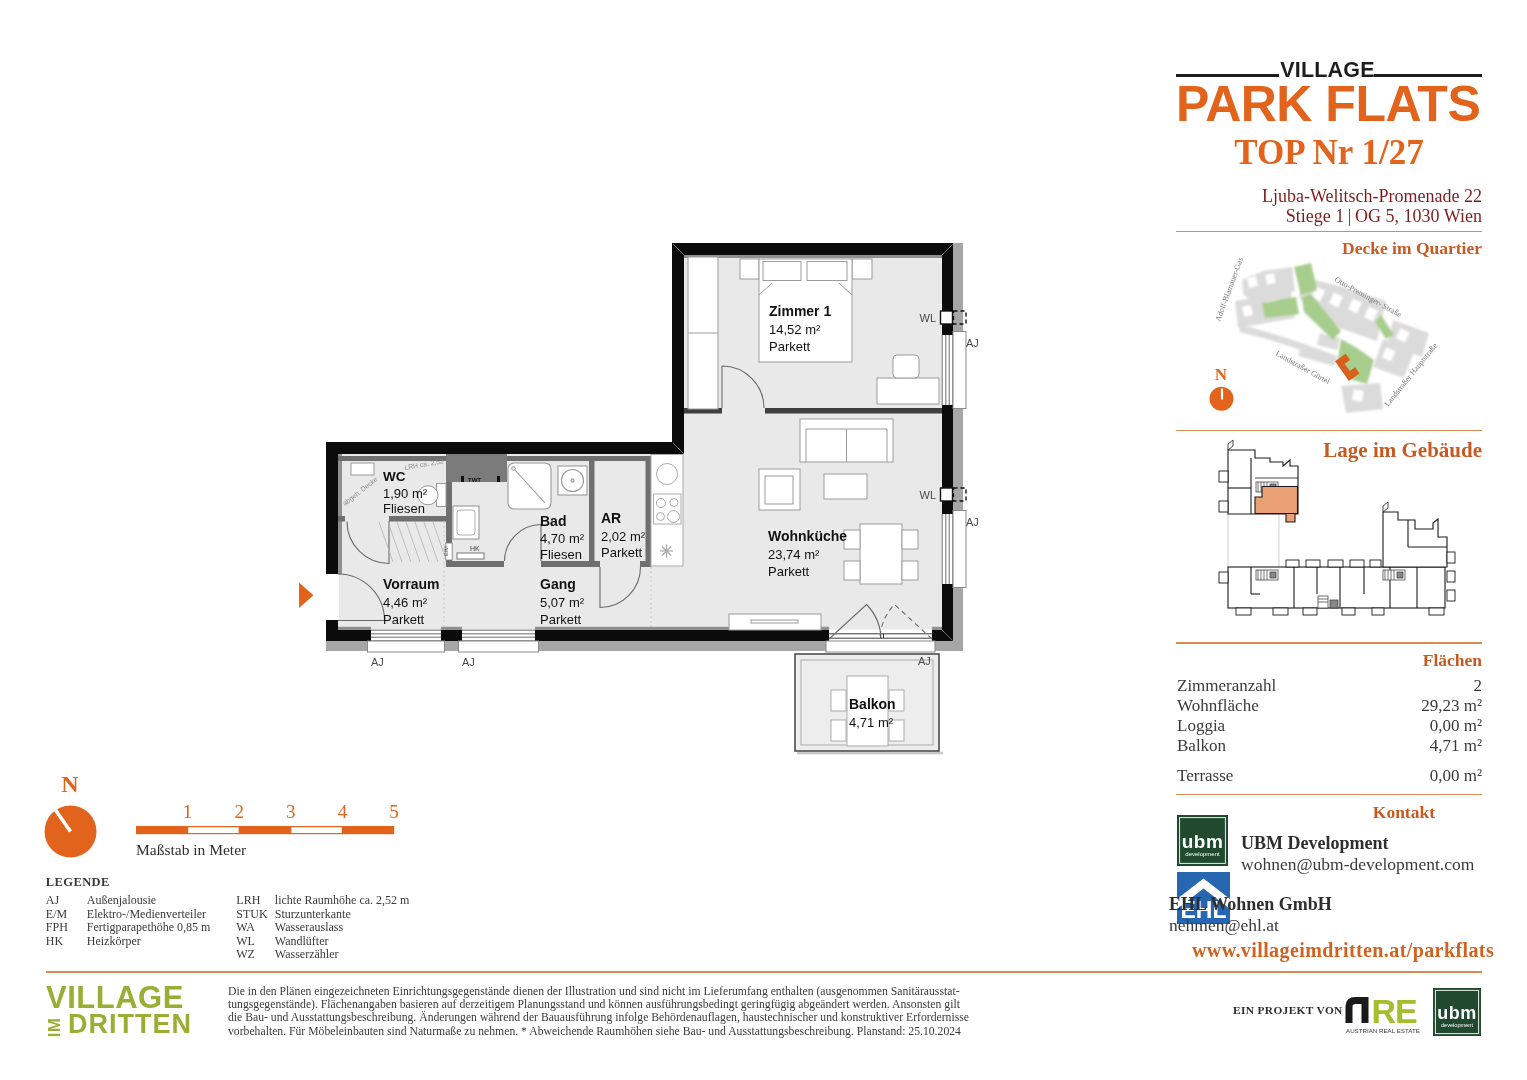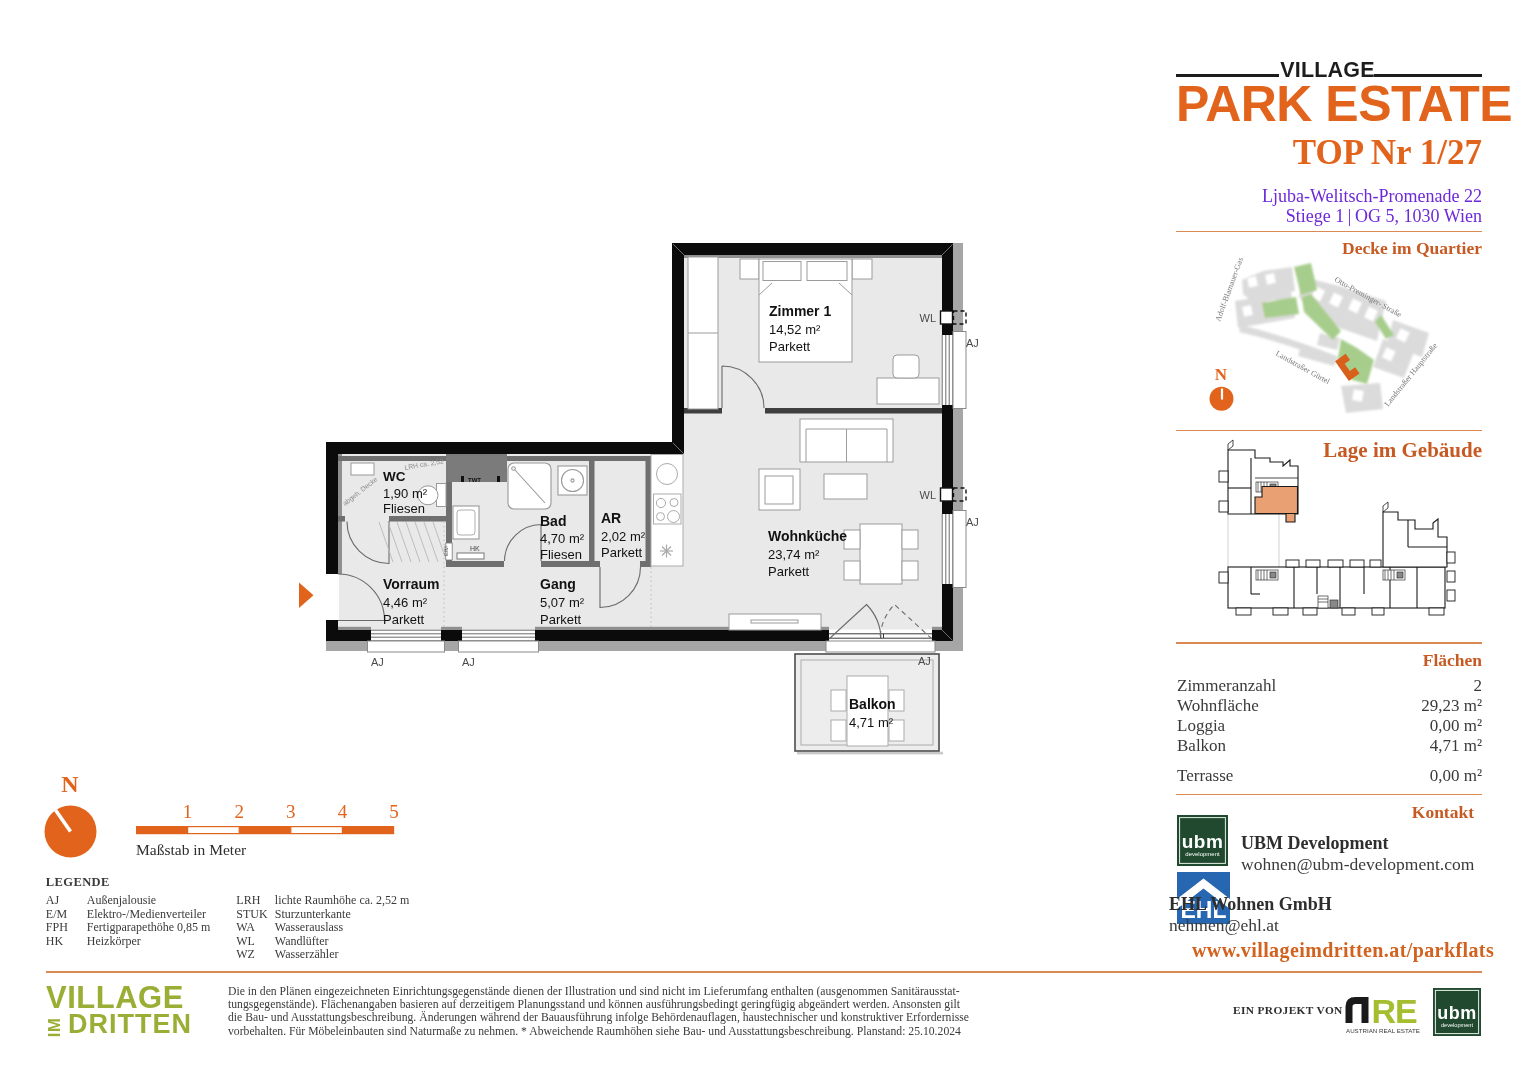--- a/index.html
+++ b/index.html
@@ -386,26 +386,26 @@
 <div class="abs" style="left:228px;top:984.5px;width:750px;font-size:11.7px;line-height:13.35px;color:#3b3b3b;white-space:nowrap;">Die in den Plänen eingezeichneten Einrichtungsgegenstände dienen der Illustration und sind nicht im Lieferumfang enthalten (ausgenommen Sanitärausstat-<br>tungsgegenstände). Flächenangaben basieren auf derzeitigem Planungsstand und können ausführungsbedingt geringfügig abgeändert werden. Ansonsten gilt<br>die Bau- und Ausstattungsbeschreibung. Änderungen während der Bauausführung infolge Behördenauflagen, haustechnischer und konstruktiver Erfordernisse<br>vorbehalten. Für Möbeleinbauten sind Naturmaße zu nehmen. * Abweichende Raumhöhen siehe Bau- und Ausstattungsbeschreibung. Planstand: 25.10.2024</div>
 
 <div class="abs sans" style="left:1176px;top:55px;width:306px;">
 
   <div style="position:relative;height:24px;">
     <div class="abs" style="left:0;top:19px;width:103px;height:3.4px;background:#1d1d1d;"></div>
     <div class="abs" style="left:104px;top:2.5px;width:95px;text-align:center;font-weight:bold;font-size:21.5px;letter-spacing:0.2px;color:#1d1d1d;">VILLAGE</div>
     <div class="abs" style="left:198px;top:19px;width:108px;height:3.4px;background:#1d1d1d;"></div>
   </div>
 
-  <div style="margin-top:4px;font-weight:bold;font-size:50px;letter-spacing:-0.5px;color:#E2641C;line-height:42px;white-space:nowrap;">PARK ESTATE</div>
+  <div style="margin-top:4px;font-weight:bold;font-size:50px;letter-spacing:-0.5px;color:#E2641C;line-height:42px;white-space:nowrap;">PARK FLATS</div>
 </div>
 
-<div class="abs" style="left:1176px;top:133px;width:306px;text-align:right;font-weight:bold;font-size:35px;line-height:40px;color:#E2641C;">TOP Nr 1/27</div>
-
-<div class="abs" style="left:1176px;top:185.5px;width:306px;text-align:right;font-size:18px;line-height:20.3px;color:#6d28d9;">Ljuba-Welitsch-Promenade 22<br>Stiege 1 | OG 5, 1030 Wien</div>
+<div class="abs" style="left:1176px;top:133px;width:306px;text-align:center;font-weight:bold;font-size:35px;line-height:40px;color:#E2641C;">TOP Nr 1/27</div>
+
+<div class="abs" style="left:1176px;top:185.5px;width:306px;text-align:right;font-size:18px;line-height:20.3px;color:#7f1d1d;">Ljuba-Welitsch-Promenade 22<br>Stiege 1 | OG 5, 1030 Wien</div>
 
 <div class="abs" style="left:1176px;top:230.5px;width:306px;height:1.5px;background:#DA8B54;"></div>
 
 <div class="abs" style="left:1176px;top:237.5px;width:306px;text-align:right;font-weight:bold;font-size:17.5px;color:#C75A23;">Decke im Quartier</div>
 
 <svg class="abs" style="left:1205px;top:258px;" width="235" height="160" viewBox="1205 258 235 160">
   <defs>
       <filter id="soft" x="-10%" y="-10%" width="120%" height="120%">
         <feGaussianBlur stdDeviation="0.9"></feGaussianBlur>
       </filter>
@@ -570,21 +570,21 @@
 <div class="abs" style="left:1177px;top:676px;width:305px;font-size:17px;line-height:20px;color:#3a3a3a;">
   <div style="position:relative;">Zimmeranzahl<span style="position:absolute;right:0;">2</span></div>
   <div style="position:relative;">Wohnfläche<span style="position:absolute;right:0;">29,23 m²</span></div>
   <div style="position:relative;">Loggia<span style="position:absolute;right:0;">0,00 m²</span></div>
   <div style="position:relative;">Balkon<span style="position:absolute;right:0;">4,71 m²</span></div>
   <div style="position:relative;margin-top:10px;">Terrasse<span style="position:absolute;right:0;">0,00 m²</span></div>
 </div>
 
 <div class="abs" style="left:1176px;top:793.5px;width:306px;height:1.5px;background:#DA8B54;"></div>
 
-<div class="abs" style="left:1168px;top:802px;width:306px;text-align:right;font-weight:bold;font-size:17.5px;color:#C75A23;">Kontakt</div>
+<div class="abs" style="left:1129px;top:802px;width:306px;text-align:right;font-weight:bold;font-size:17.5px;color:#C75A23;">Kontakt</div>
 
 <svg class="abs" style="left:1176.5px;top:814.5px;" width="51" height="51" viewBox="0 0 51 51">
   <rect x="0" y="0" width="51" height="51" fill="#20492F"></rect>
   <rect x="2.6" y="2.6" width="45.8" height="45.8" fill="none" stroke="#E6EFE6" stroke-width="1"></rect>
   <text x="25.5" y="33" font-family="Liberation Sans" font-size="19" font-weight="bold" fill="#ffffff" text-anchor="middle" letter-spacing="0.5">ubm</text>
   <text x="25.5" y="41" font-family="Liberation Sans" font-size="6" fill="#ffffff" text-anchor="middle">development</text>
 </svg>
 
 <div class="abs" style="left:1241px;top:833px;font-size:18px;color:#2e2e2e;"><b>UBM Development</b><br><span style="font-size:17.5px;color:#3a3a3a;">wohnen@ubm-development.com</span></div>
 

